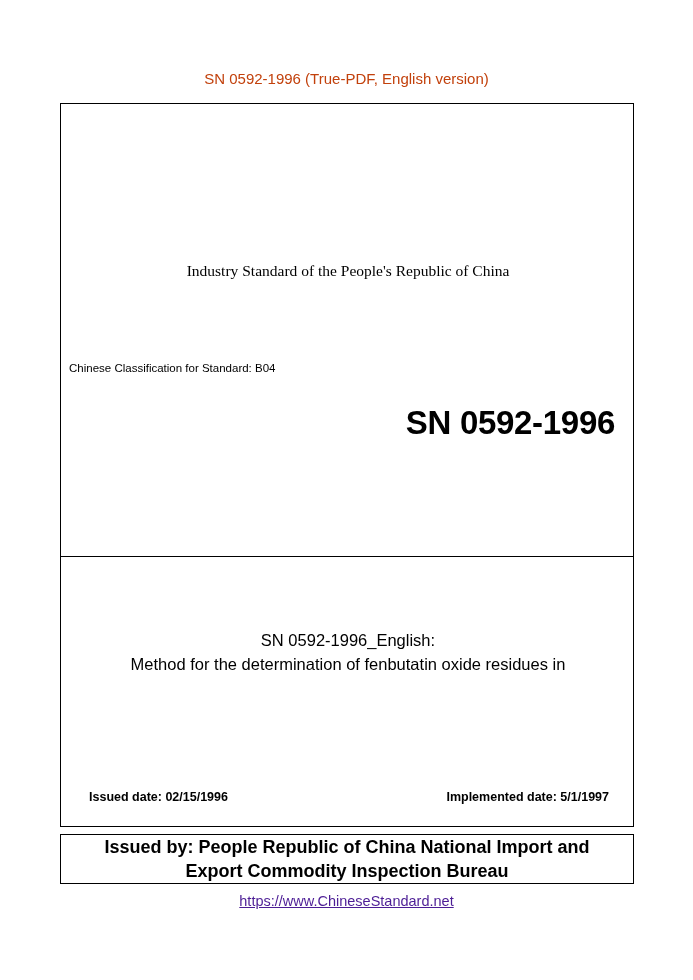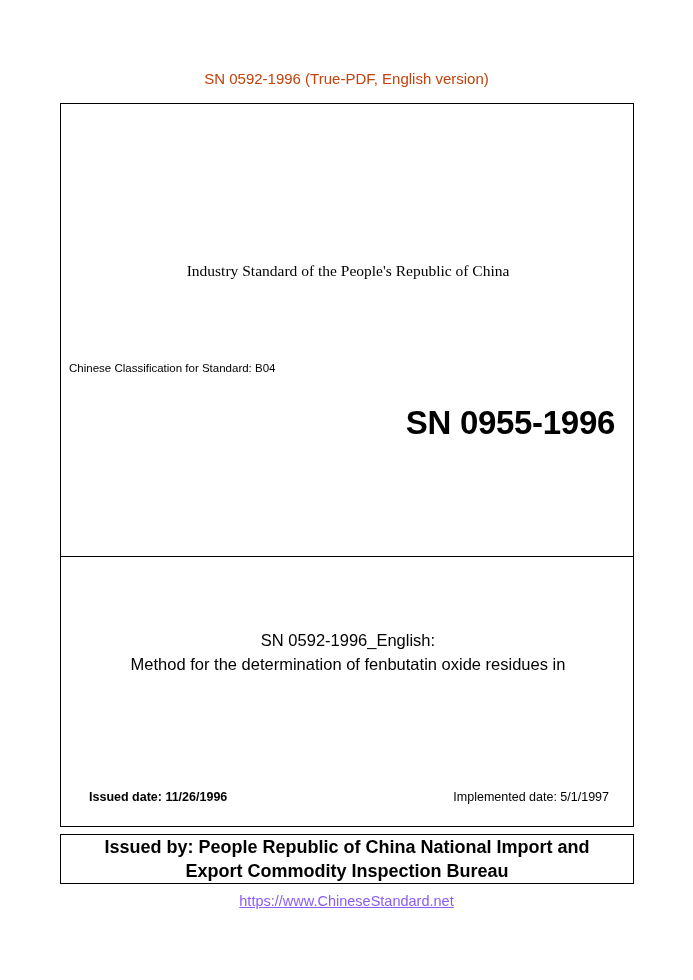--- a/index.html
+++ b/index.html
@@ -118,21 +118,21 @@
     left: 28px;
     top: 0;
     font-size: 12.5px;
     font-weight: bold;
   }
   .implemented-date {
     position: absolute;
     right: 26px;
     top: 0;
     font-size: 12.5px;
-    font-weight: normal;
+    font-weight: bold;
   }
   .issuer-box {
     position: absolute;
     left: 60px;
     top: 834px;
     width: 574px;
     height: 50px;
     border: 1px solid #000;
     box-sizing: border-box;
     display: flex;
@@ -146,44 +146,44 @@
     font-weight: bold;
     line-height: 1.35;
   }
   .footer-link {
     position: absolute;
     top: 893px;
     left: 0;
     width: 693px;
     text-align: center;
     font-size: 14.5px;
-    color: #8b5cf6;
+    color: #4c1d95;
     text-decoration: underline;
   }
 </style>
 </head>
 <body>
 
 <div class="page">
 
   <div class="top-caption">SN 0592-1996 (True-PDF, English version)</div>
 
   <div class="doc-frame">
     <div class="subtitle">Industry Standard of the People's Republic of China</div>
     <div class="classification">Chinese Classification for Standard: B04</div>
-    <div class="std-number">SN 0955-1996</div>
+    <div class="std-number">SN 0592-1996</div>
   </div>
 
   <div class="lower-frame">
     <div class="eng-title">
       <div>SN 0592-1996_English:</div>
       <div>Method for the determination of fenbutatin oxide residues in</div>
     </div>
     <div class="dates">
-      <div class="issued-date">Issued date: 11/26/1996</div>
+      <div class="issued-date">Issued date: 02/15/1996</div>
       <div class="implemented-date">Implemented date: 5/1/1997</div>
     </div>
   </div>
 
   <div class="issuer-box">
     <div class="issuer-text">Issued by: People Republic of China National Import and Export Commodity Inspection Bureau</div>
   </div>
 
   <div class="footer-link">https://www.ChineseStandard.net</div>
 

